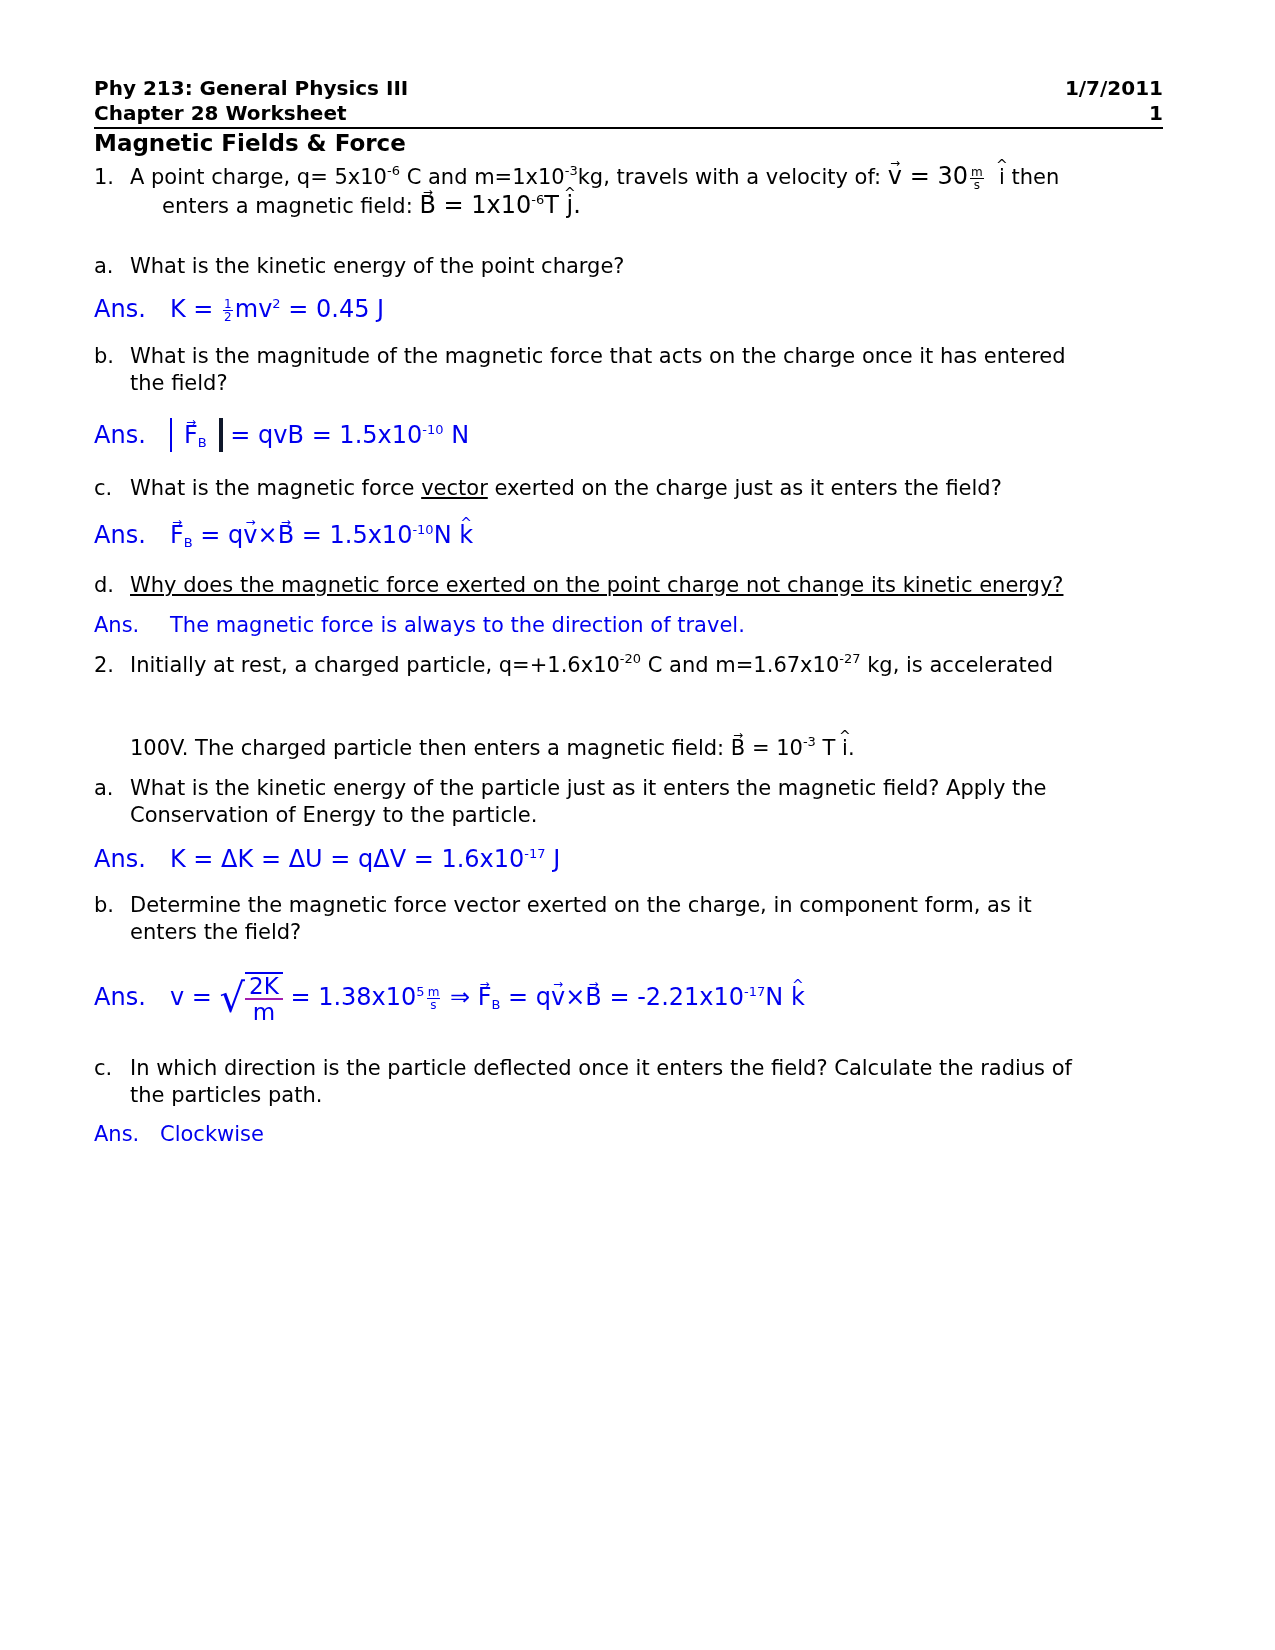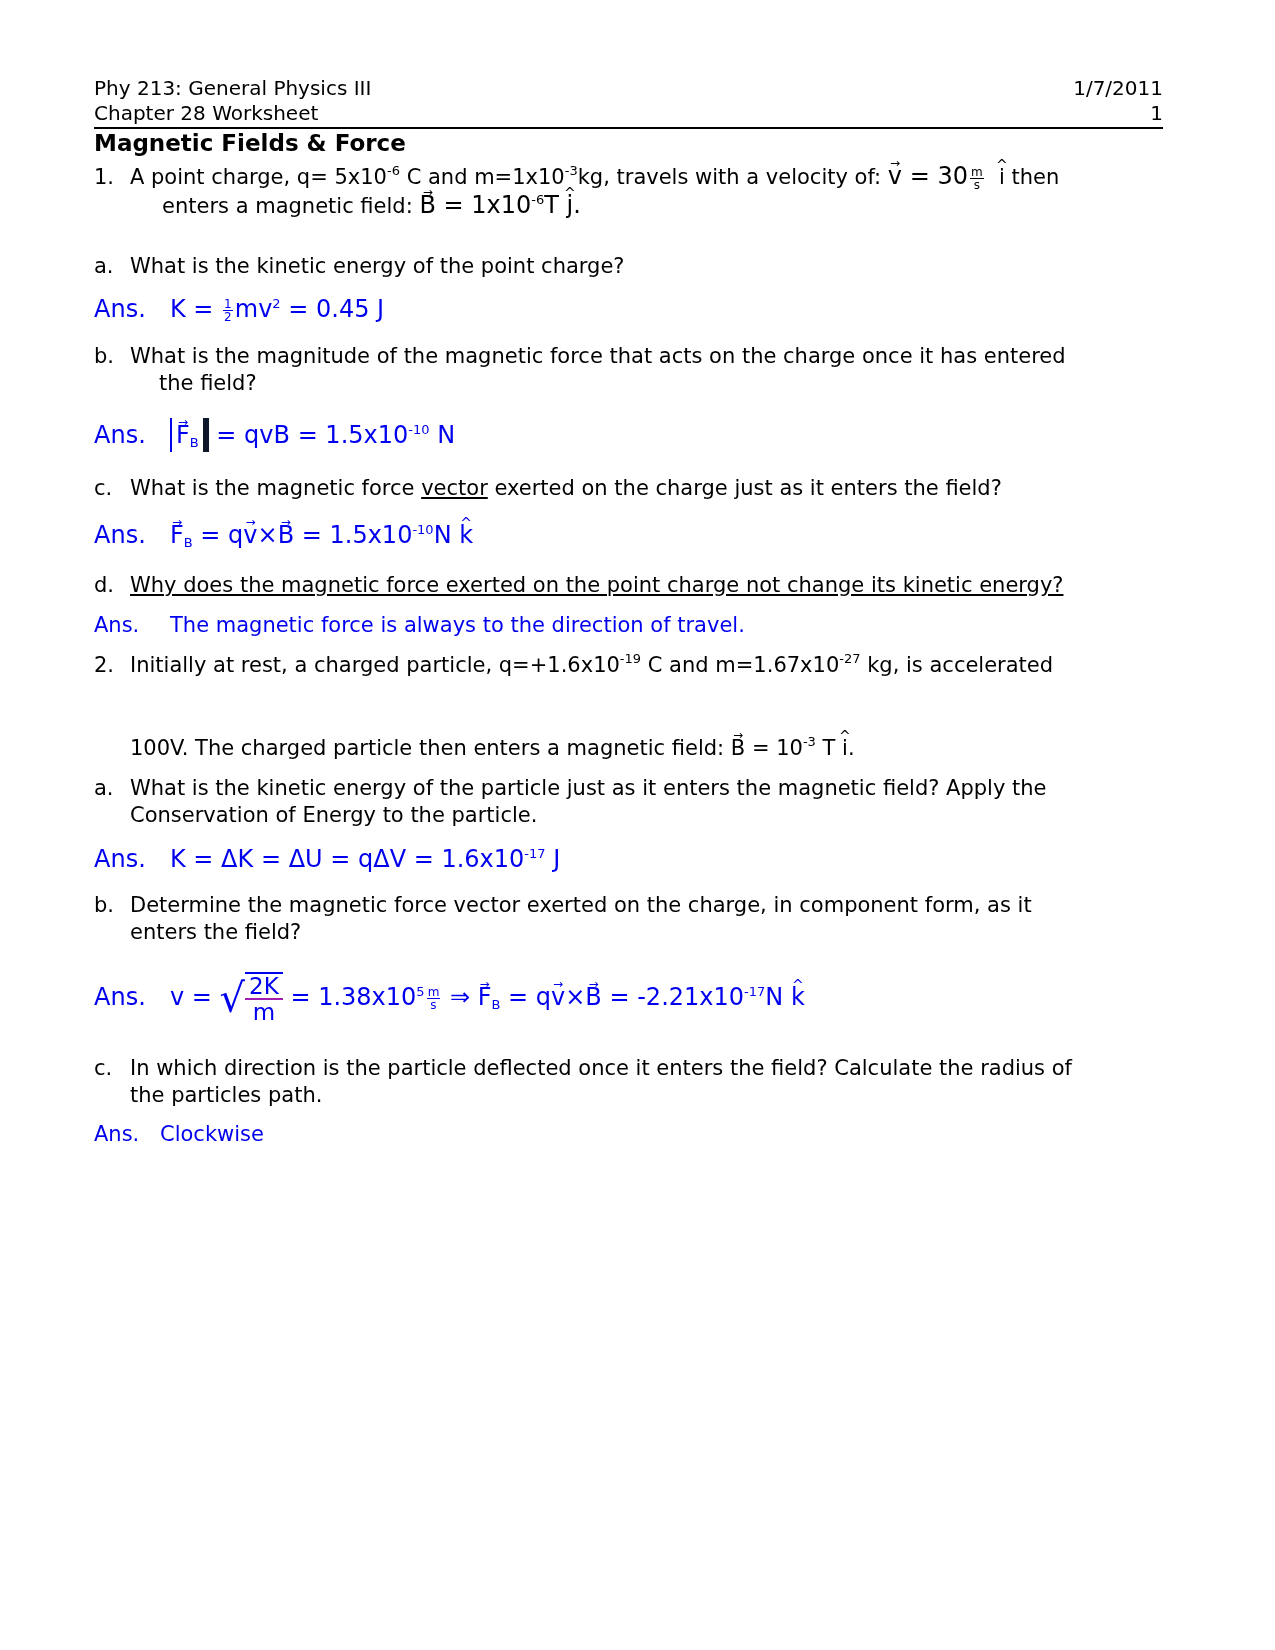--- a/index.html
+++ b/index.html
@@ -1,19 +1,19 @@
 <!DOCTYPE html>
 <html><head>
 <meta charset="utf-8">
 <style>
   html, body { margin:0; padding:0; background:#ffffff; }
   body { width:1275px; height:1650px; position:relative; overflow:hidden;
          font-family:"DejaVu Sans", sans-serif; color:#000; font-size:21px; }
   .page { position:absolute; left:0; top:0; width:1275px; height:1650px; }
-  .hdr { position:absolute; left:94px; right:112px; font-weight:normal; font-size:20px; }
+  .hdr { position:absolute; left:94px; right:112px; font-weight:bold; font-size:20px; }
   .hdr .r { position:absolute; right:0; top:0; }
   #hdr1 { top:76px; }
   #hdr2 { top:101px; }
   .rule { position:absolute; left:94px; right:112px; top:127px; height:2px; background:#000; }
   .title { position:absolute; left:94px; top:130px; font-weight:bold; font-size:23px; }
   .line { position:absolute; left:94px; right:112px; white-space:nowrap; line-height:27px; }
   .ind { left:130px; }
   .lbl { display:inline-block; width:36px; }
   .ans { color:#0000ee; }
   .ans .al { display:inline-block; width:76px; }
@@ -22,21 +22,21 @@
   .frac { display:inline-block; vertical-align:middle; text-align:center; font-size:12px; line-height:12px; margin:0 2px; }
   .frac span { display:block; }
   .frac .num { border-bottom:1px solid currentColor; padding:0 1px; }
   .vec { position:relative; display:inline-block; }
   .vec::before { content:"\2192"; position:absolute; left:50%; transform:translateX(-50%); top:-13px; font-size:12px; }
   .hat { position:relative; display:inline-block; }
   .hat::before { content:"^"; position:absolute; left:50%; transform:translateX(-50%); top:-12px; font-size:14px; }
   .big { font-size:24px; }
   .u { text-decoration:underline;margin-top:12px; }
   .it { }
-  .abs { display:inline-block; border-left:2px solid #0000ee; border-right:6px solid #0f172a; padding:0 4px; line-height:34px; }
+  .abs { display:inline-block; border-left:2px solid #0000ee; border-right:4px solid #0f172a; padding:0 12px; line-height:34px; }
   .sqrt { display:inline-flex; align-items:center; vertical-align:middle; }
   .sqrt .rad { font-size:40px; line-height:40px; }
   .sqrt .body { display:inline-block; text-align:center; border-top:2px solid #0000ee; line-height:24px; font-size:23px; }
   .sqrt .body span { display:block; padding:0 4px; }
   .sqrt .body .n { border-bottom:2px solid #a21caf; }
 </style>
 </head>
 <body>
 
 <div class="page">
@@ -62,41 +62,41 @@
   <div class="line" style="top:253px;">
     <span class="lbl">a.</span><span>What is the kinetic energy of the point charge?</span>
   </div>
   <div class="line ans big" style="top:296px;">
     <span class="al">Ans.</span><span>K = </span><span class="frac"><span class="num">1</span><span>2</span></span><span>mv</span><sup>2</sup><span> = 0.45 J</span>
   </div>
 
   <div class="line" style="top:343px;">
     <span class="lbl">b.</span><span>What is the magnitude of the magnetic force that acts on the charge once it has entered</span>
   </div>
-  <div class="line ind" style="top:370px;margin-left:29px;">the field?</div>
+  <div class="line ind" style="top:370px;">the field?</div>
   <div class="line ans big" style="top:418px;">
     <span class="al">Ans.</span><span class="abs"><span class="vec">F</span><sub>B</sub></span><span> = qvB = 1.5x10</span><sup>-10</sup><span> N</span>
   </div>
 
   <div class="line" style="top:475px;">
     <span class="lbl">c.</span><span>What is the magnetic force </span><span class="u">vector</span><span> exerted on the charge just as it enters the field?</span>
   </div>
   <div class="line ans big" style="top:522px;">
     <span class="al">Ans.</span><span class="vec">F</span><sub>B</sub><span> = q</span><span class="vec">v</span><span>×</span><span class="vec">B</span><span> = 1.5x10</span><sup>-10</sup><span>N </span><span class="hat">k</span>
   </div>
 
   <div class="line" style="top:572px;text-decoration:underline;">
     <span class="lbl">d.</span><span>Why does the magnetic force exerted on the point charge not change its kinetic energy?</span>
   </div>
   <div class="line ans" style="top:612px;">
     <span class="al">Ans.</span><span>The magnetic force is always to the direction of travel.</span>
   </div>
 
   <div class="line" style="top:652px;">
-    <span class="lbl">2.</span><span>Initially at rest, a charged particle, q=+1.6x10</span><sup>-19</sup><span> C and m=1.67x10</span><sup>-27</sup><span> kg, is accelerated</span>
+    <span class="lbl">2.</span><span>Initially at rest, a charged particle, q=+1.6x10</span><sup>-20</sup><span> C and m=1.67x10</span><sup>-27</sup><span> kg, is accelerated</span>
   </div>
   <div class="line ind" style="top:735px;">
     <span>100V.  The charged particle then enters a magnetic field: </span><span class="vec">B</span><span> = 10</span><sup>-3</sup><span> T </span><span class="hat">i</span><span>.</span>
   </div>
 
   <div class="line" style="top:775px;">
     <span class="lbl">a.</span><span>What is the kinetic energy of the particle just as it enters the magnetic field?  </span><span class="it">Apply the</span>
   </div>
   <div class="line ind it" style="top:802px;">Conservation of Energy to the particle.</div>
   <div class="line ans big" style="top:846px;">

